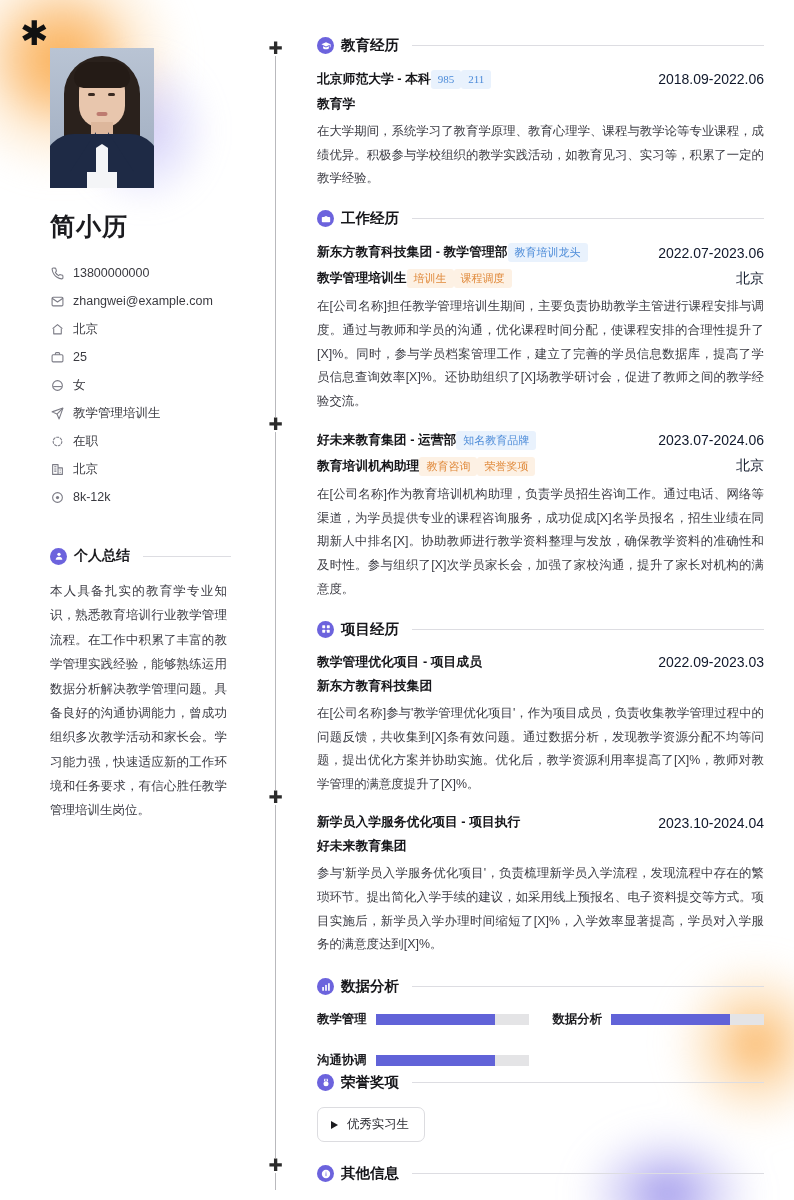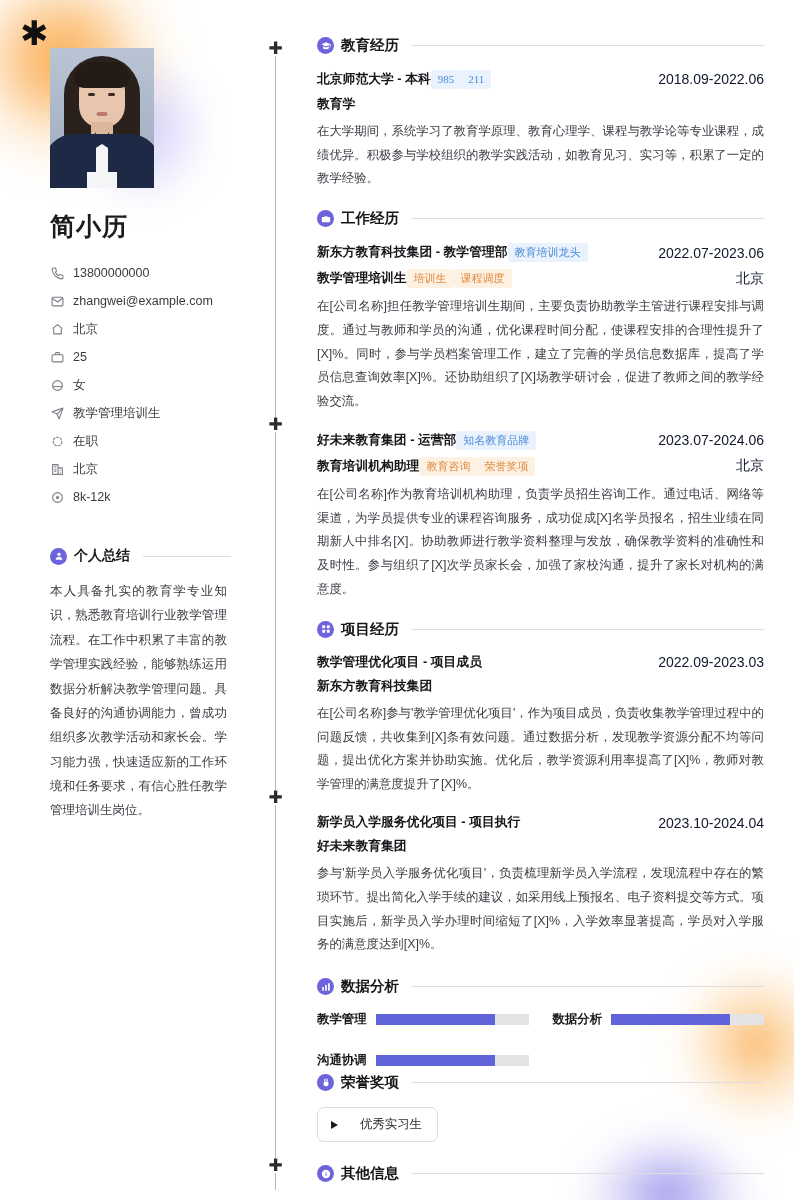--- a/index.html
+++ b/index.html
@@ -304,21 +304,21 @@
     overflow: hidden;
   }
   .skill .fill {
     position: absolute; left: 0; top: 0; bottom: 0;
     background: #6163d8;
   }
 
   
   .honor-list { display: flex; flex-wrap: wrap; gap: 10px; margin-bottom: 6px; }
   .honor-chip {
-    display: inline-flex; align-items: center; gap: 22px;
+    display: inline-flex; align-items: center; gap: 9px;
     border: 1px solid #dcdce0;
     border-radius: 7px;
     padding: 8px 15px 8px 13px;
     background: #fff;
     font-size: 12.4px;
     color: #2c2c33;
   }
   .honor-chip .tri {
     width: 0; height: 0;
     border-left: 7px solid #1b1b1f;

